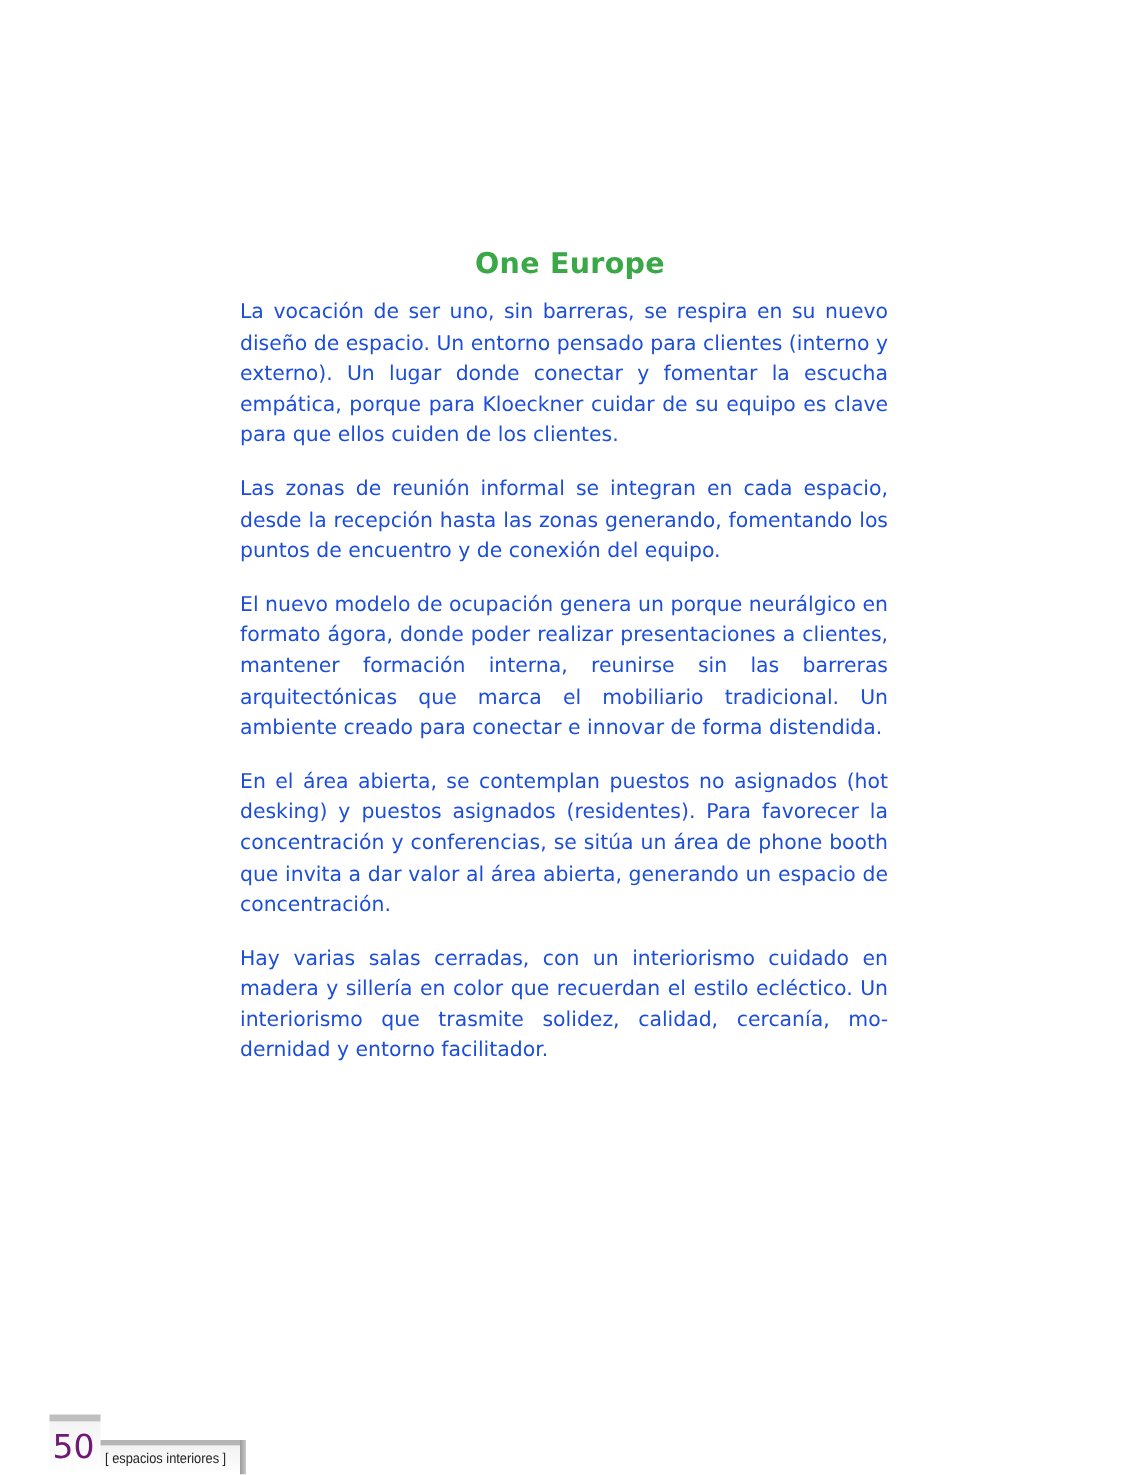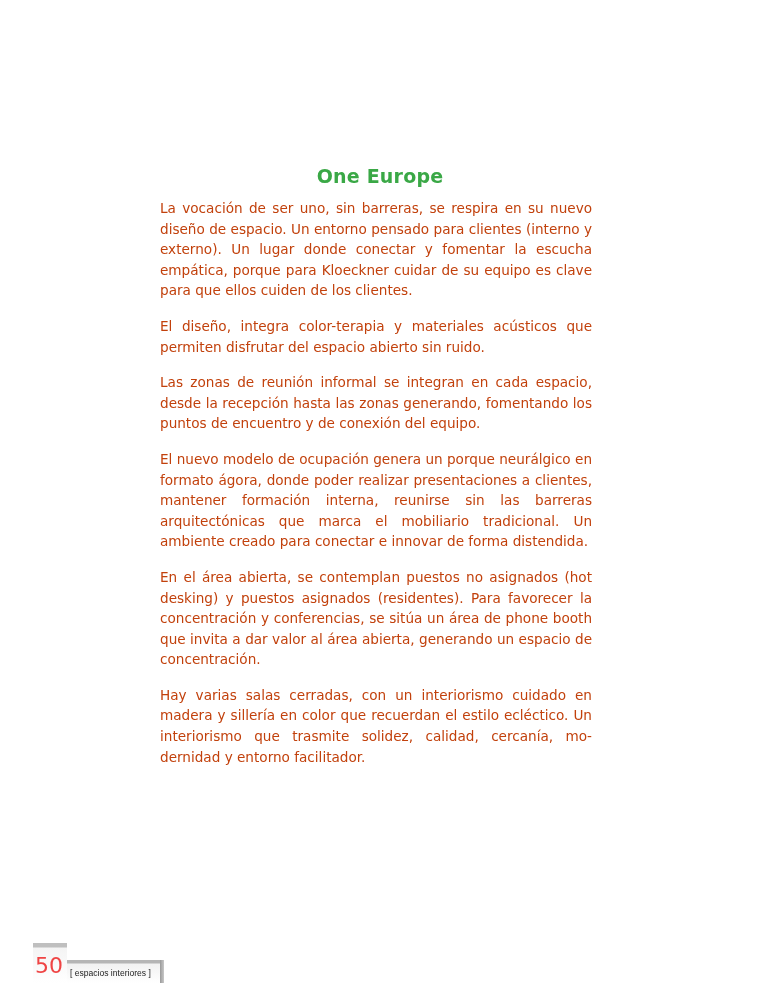--- a/index.html
+++ b/index.html
@@ -29,21 +29,21 @@
       margin-top: 12px;
     }
     .body-text {
       position: absolute;
       left: 160px;
       width: 432px;
       top: 198px;
       font-family: "DejaVu Sans", sans-serif;
       font-size: 13.6px;
       line-height: 20.6px;
-      color: #c2410c;
+      color: #1d4ed8;
     }
     .body-text p {
       margin: 0 0 15px 0;
       text-align: justify;
       hyphens: manual;
     }
     .footer {
       position: absolute;
       left: 33px;
       top: 943px;
@@ -58,21 +58,21 @@
       height: 40px;
       background: linear-gradient(to bottom, #bfbfbf 0px, #bfbfbf 4px, #f4f4f4 5px, #ffffff 100%);
     }
     .page-number {
       position: absolute;
       left: 2px;
       top: 10px;
       font-family: "DejaVu Sans", sans-serif;
       font-size: 22px;
       line-height: 26px;
-      color: #ef4444;
+      color: #701a75;
     }
     .section-tab {
       position: absolute;
       left: 34px;
       top: 17px;
       width: 96px;
       height: 23px;
       background: linear-gradient(to bottom, #b5b5b5 0px, #b5b5b5 3px, #f2f2f2 4px, #ffffff 100%);
     }
     .section-tab-shadow {
@@ -96,21 +96,20 @@
       transform-origin: left center;
     }
   </style>
 </head>
 <body>
 
 <h1 class="title">One Europe</h1>
 
 <div class="body-text">
   <p>La vocación de ser uno, sin barreras, se respira en su nuevo diseño de espacio. Un entorno pensado para clientes (inter­no y externo). Un lugar donde conectar y fomentar la escu­cha empática, porque para Kloeckner cuidar de su equipo es clave para que ellos cuiden de los clientes.</p>
-  <p>El diseño, integra color-terapia y materiales acústicos que permiten disfrutar del espacio abierto sin ruido.</p>
   <p>Las zonas de reunión informal se integran en cada espacio, desde la recepción hasta las zonas generando, fomentando los puntos de encuentro y de conexión del equipo.</p>
   <p>El nuevo modelo de ocupación genera un porque neurálgico en formato ágora, donde poder realizar presentaciones a clientes, mantener formación interna, reunirse sin las barre­ras arquitectónicas que marca el mobiliario tradicional. Un ambiente creado para conectar e innovar de forma disten­dida.</p>
   <p>En el área abierta, se contemplan puestos no asignados (hot desking) y puestos asignados (residentes). Para favorecer la concentración y conferencias, se sitúa un área de phone booth que invita a dar valor al área abierta, generando un espacio de concentración.</p>
   <p>Hay varias salas cerradas, con un interiorismo cuidado en madera y sillería en color que recuerdan el estilo ecléctico. Un interiorismo que trasmite solidez, calidad, cercanía, mo­dernidad y entorno facilitador.</p>
 </div>
 
 <div class="footer">
   <div class="page-tab"></div>
   <div class="section-tab"></div>
   <div class="section-tab-shadow"></div>

